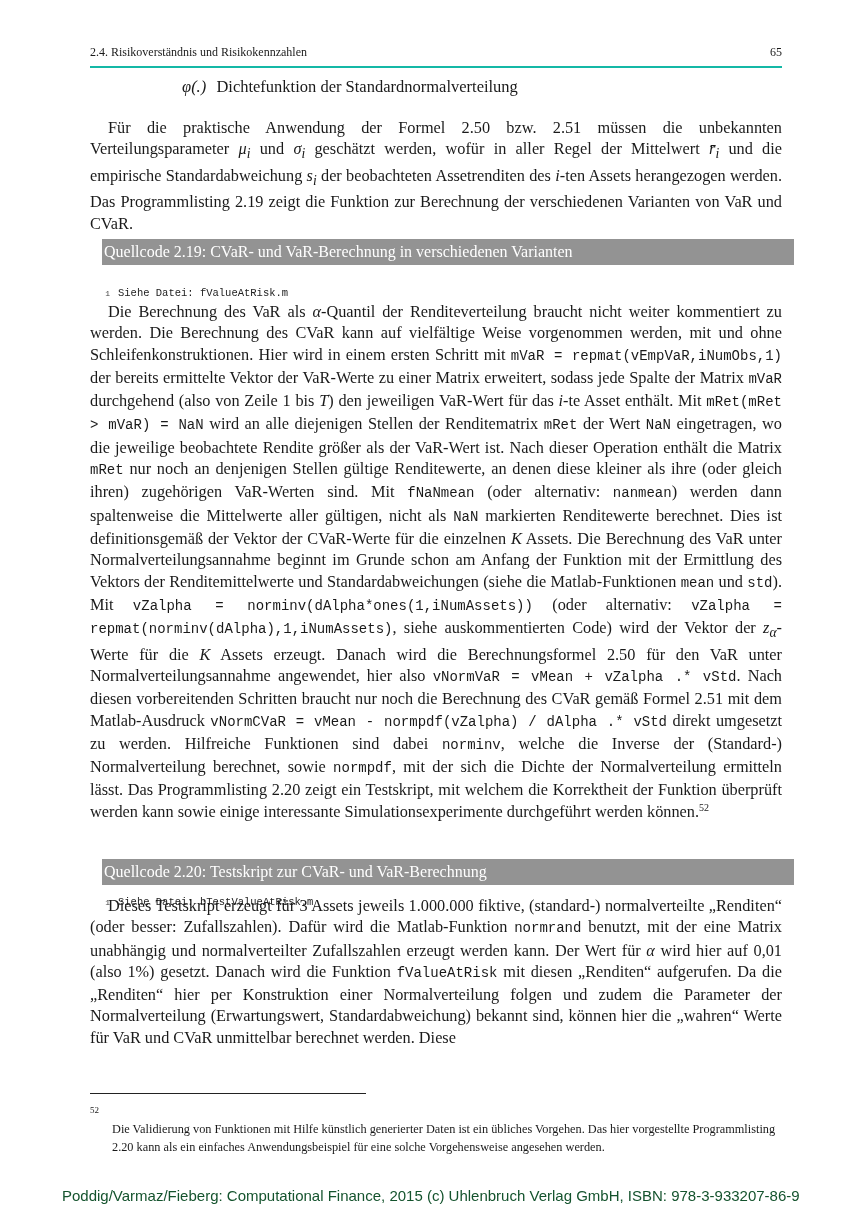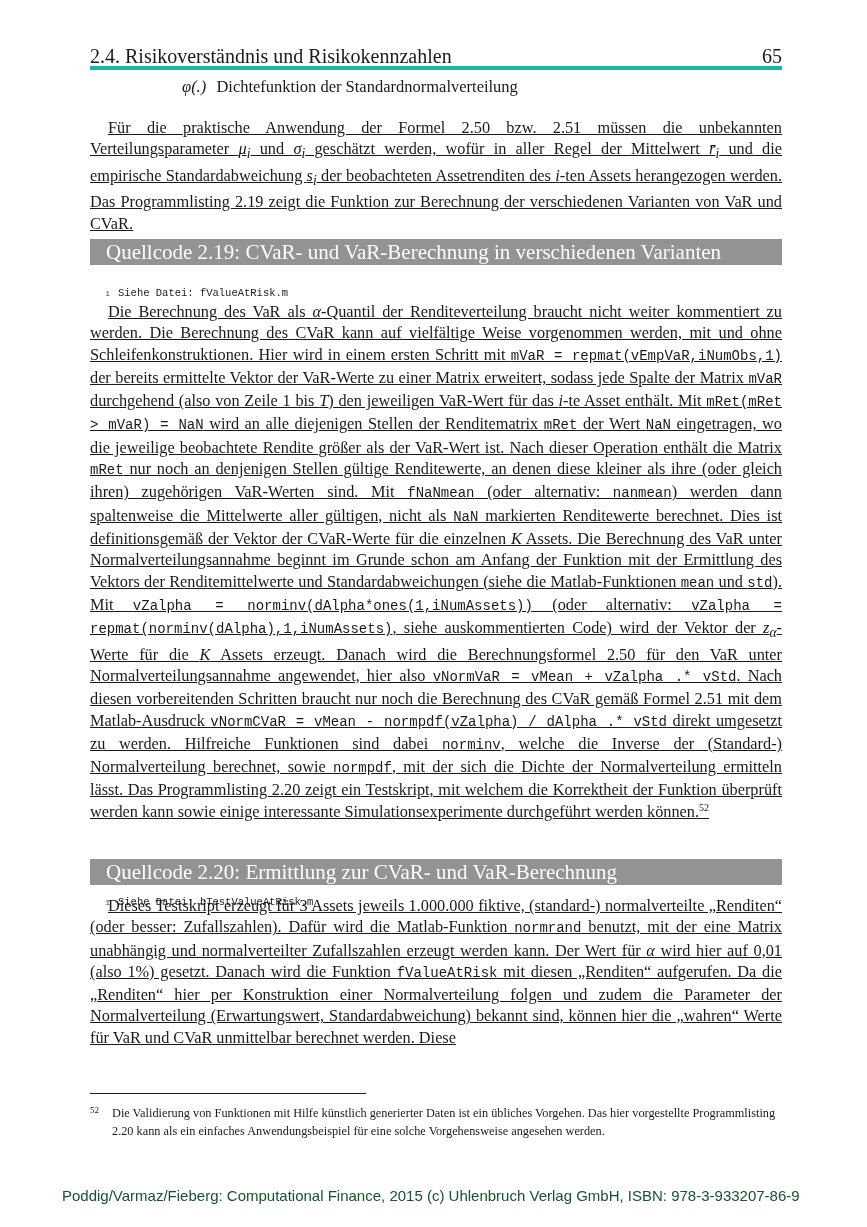--- a/index.html
+++ b/index.html
@@ -1,39 +1,39 @@
 <!DOCTYPE html>
 <html><head>
 <meta charset="utf-8">
 <style>
   html, body { margin: 0; padding: 0; background: #ffffff; }
   body { width: 867px; height: 1227px; position: relative; overflow: hidden;
          font-family: "Liberation Serif", "DejaVu Serif", serif; color: #1a1a1a; }
   .page { position: absolute; left: 90px; top: 0; width: 692px; }
   .running-head { position: absolute; top: 44px; left: 0; width: 692px; height: 22px;
-                  border-bottom: 4px solid #14b8a6; font-size: 20px; }
+                  border-bottom: 2px solid #14b8a6; font-size: 12px; }
   .running-head .title { position: absolute; left: 0; top: 1px; }
   .running-head .pageno { position: absolute; right: 0; top: 1px; text-align: right; }
   .symdef { position: absolute; top: 77px; left: 92px; font-size: 16.5px; }
   .symdef .sym { font-style: italic; margin-right: 6px; }
   .para { position: absolute; left: 0; width: 692px; font-size: 16.3px; line-height: 21.3px;
-          text-align: justify; text-decoration: underline; }
+          text-align: justify; }
   .para p { margin: 0; text-indent: 18px; }
   .mono { font-family: "Liberation Mono", "DejaVu Sans Mono", monospace; font-size: 14px; }
   .it { font-style: italic; }
   .sup { font-size: 10px; vertical-align: super; line-height: 0; }
-  .listing-head { position: absolute; left: 0; width: 692px; height: 26px; background: #939393;
-                  color: #ffffff; font-size: 21px; line-height: 26px; padding-left: 16px; box-sizing: border-box; }
+  .listing-head { position: absolute; left: 12px; width: 692px; height: 26px; background: #939393;
+                  color: #ffffff; font-size: 16px; line-height: 26px; padding-left: 2px; box-sizing: border-box; }
   .listing-line { position: absolute; left: 0; font-family: "Liberation Mono", "DejaVu Sans Mono", monospace;
                   font-size: 10.5px; color: #222; }
   .listing-line .ln { display: inline-block; width: 20px; text-align: right; padding-right: 8px; font-size: 8px; color: #444; }
   .fn-rule { position: absolute; left: 0; top: 1093px; width: 276px; height: 1px; background: #222; }
   .footnote { position: absolute; left: 0; top: 1105px; width: 692px; font-size: 12.3px; line-height: 17.5px; }
   .footnote .fn-mark { position: absolute; left: 0; top: -3px; font-size: 9px; }
-  .footnote .fn-text { margin-left: 22px; }
+  .footnote .fn-text { margin-left: 22px; margin-top: 16px; }
   .watermark { position: absolute; left: 62px; top: 1187px; font-family: "Liberation Sans", "DejaVu Sans", sans-serif;
                font-size: 15px; color: #14532d; white-space: nowrap; }
 </style>
 </head>
 <body>
 
 <div class="page">
 
   <div class="running-head">
     <span class="title">2.4.  Risikoverständnis und Risikokennzahlen</span>
@@ -55,21 +55,21 @@
   <div class="listing-line" style="top:276px;margin-top:11px;">
     <span class="ln">1</span><span>Siehe Datei: fValueAtRisk.m</span>
   </div>
 
   <div class="para" style="top:301px;">
     <p>
       <span>Die Berechnung des VaR als </span><span class="it">α</span><span>-Quantil der Renditeverteilung braucht nicht weiter kommentiert zu werden. Die Berechnung des CVaR kann auf vielfältige Weise vorgenommen werden, mit und ohne Schleifenkonstruktionen. Hier wird in einem ersten Schritt mit </span><span class="mono">mVaR = repmat(vEmpVaR,iNumObs,1)</span><span> der bereits ermittelte Vektor der VaR-Werte zu einer Matrix erweitert, sodass jede Spalte der Matrix </span><span class="mono">mVaR</span><span> durchgehend (also von Zeile 1 bis </span><span class="it">T</span><span>) den jeweiligen VaR-Wert für das </span><span class="it">i</span><span>-te Asset enthält. Mit </span><span class="mono">mRet(mRet &gt; mVaR) = NaN</span><span> wird an alle diejenigen Stellen der Renditematrix </span><span class="mono">mRet</span><span> der Wert </span><span class="mono">NaN</span><span> eingetragen, wo die jeweilige beobachtete Rendite größer als der VaR-Wert ist. Nach dieser Operation enthält die Matrix </span><span class="mono">mRet</span><span> nur noch an denjenigen Stellen gültige Renditewerte, an denen diese kleiner als ihre (oder gleich ihren) zugehörigen VaR-Werten sind. Mit </span><span class="mono">fNaNmean</span><span> (oder alternativ: </span><span class="mono">nanmean</span><span>) werden dann spaltenweise die Mittelwerte aller gültigen, nicht als </span><span class="mono">NaN</span><span> markierten Renditewerte berechnet. Dies ist definitionsgemäß der Vektor der CVaR-Werte für die einzelnen </span><span class="it">K</span><span> Assets. Die Berechnung des VaR unter Normalverteilungsannahme beginnt im Grunde schon am Anfang der Funktion mit der Ermittlung des Vektors der Renditemittelwerte und Standardabweichungen (siehe die Matlab-Funktionen </span><span class="mono">mean</span><span> und </span><span class="mono">std</span><span>). Mit </span><span class="mono">vZalpha = norminv(dAlpha*ones(1,iNumAssets))</span><span> (oder alternativ: </span><span class="mono">vZalpha = repmat(norminv(dAlpha),1,iNumAssets)</span><span>, siehe auskommentierten Code) wird der Vektor der </span><span class="it">z</span><sub class="it">α</sub><span>-Werte für die </span><span class="it">K</span><span> Assets erzeugt. Danach wird die Berechnungsformel 2.50 für den VaR unter Normalverteilungsannahme angewendet, hier also </span><span class="mono">vNormVaR = vMean + vZalpha .* vStd</span><span>. Nach diesen vorbereitenden Schritten braucht nur noch die Berechnung des CVaR gemäß Formel 2.51 mit dem Matlab-Ausdruck </span><span class="mono">vNormCVaR = vMean - normpdf(vZalpha) / dAlpha .* vStd</span><span> direkt umgesetzt zu werden. Hilfreiche Funktionen sind dabei </span><span class="mono">norminv</span><span>, welche die Inverse der (Standard-) Normalverteilung berechnet, sowie </span><span class="mono">normpdf</span><span>, mit der sich die Dichte der Normalverteilung ermitteln lässt. Das Programmlisting 2.20 zeigt ein Testskript, mit welchem die Korrektheit der Funktion überprüft werden kann sowie einige interessante Simulationsexperimente durchgeführt werden können.</span><span class="sup">52</span>
     </p>
   </div>
 
-  <div class="listing-head" style="top:859px;">Quellcode 2.20: Ermittlung zur CVaR- und VaR-Berechnung</div>
+  <div class="listing-head" style="top:859px;">Quellcode 2.20: Testskript zur CVaR- und VaR-Berechnung</div>
   <div class="listing-line" style="top:896px;">
     <span class="ln">1</span><span>Siehe Datei: bTestValueAtRisk.m</span>
   </div>
 
   <div class="para" style="top:895px;">
     <p>
       <span>Dieses Testskript erzeugt für 3 Assets jeweils 1.000.000 fiktive, (standard-) normalverteilte „Renditen“ (oder besser: Zufallszahlen). Dafür wird die Matlab-Funktion </span><span class="mono">normrand</span><span> benutzt, mit der eine Matrix unabhängig und normalverteilter Zufallszahlen erzeugt werden kann. Der Wert für </span><span class="it">α</span><span> wird hier auf 0,01 (also 1%) gesetzt. Danach wird die Funktion </span><span class="mono">fValueAtRisk</span><span> mit diesen „Renditen“ aufgerufen. Da die „Renditen“ hier per Konstruktion einer Normalverteilung folgen und zudem die Parameter der Normalverteilung (Erwartungswert, Standardabweichung) bekannt sind, können hier die „wahren“ Werte für VaR und CVaR unmittelbar berechnet werden. Diese</span>
     </p>
   </div>
 

